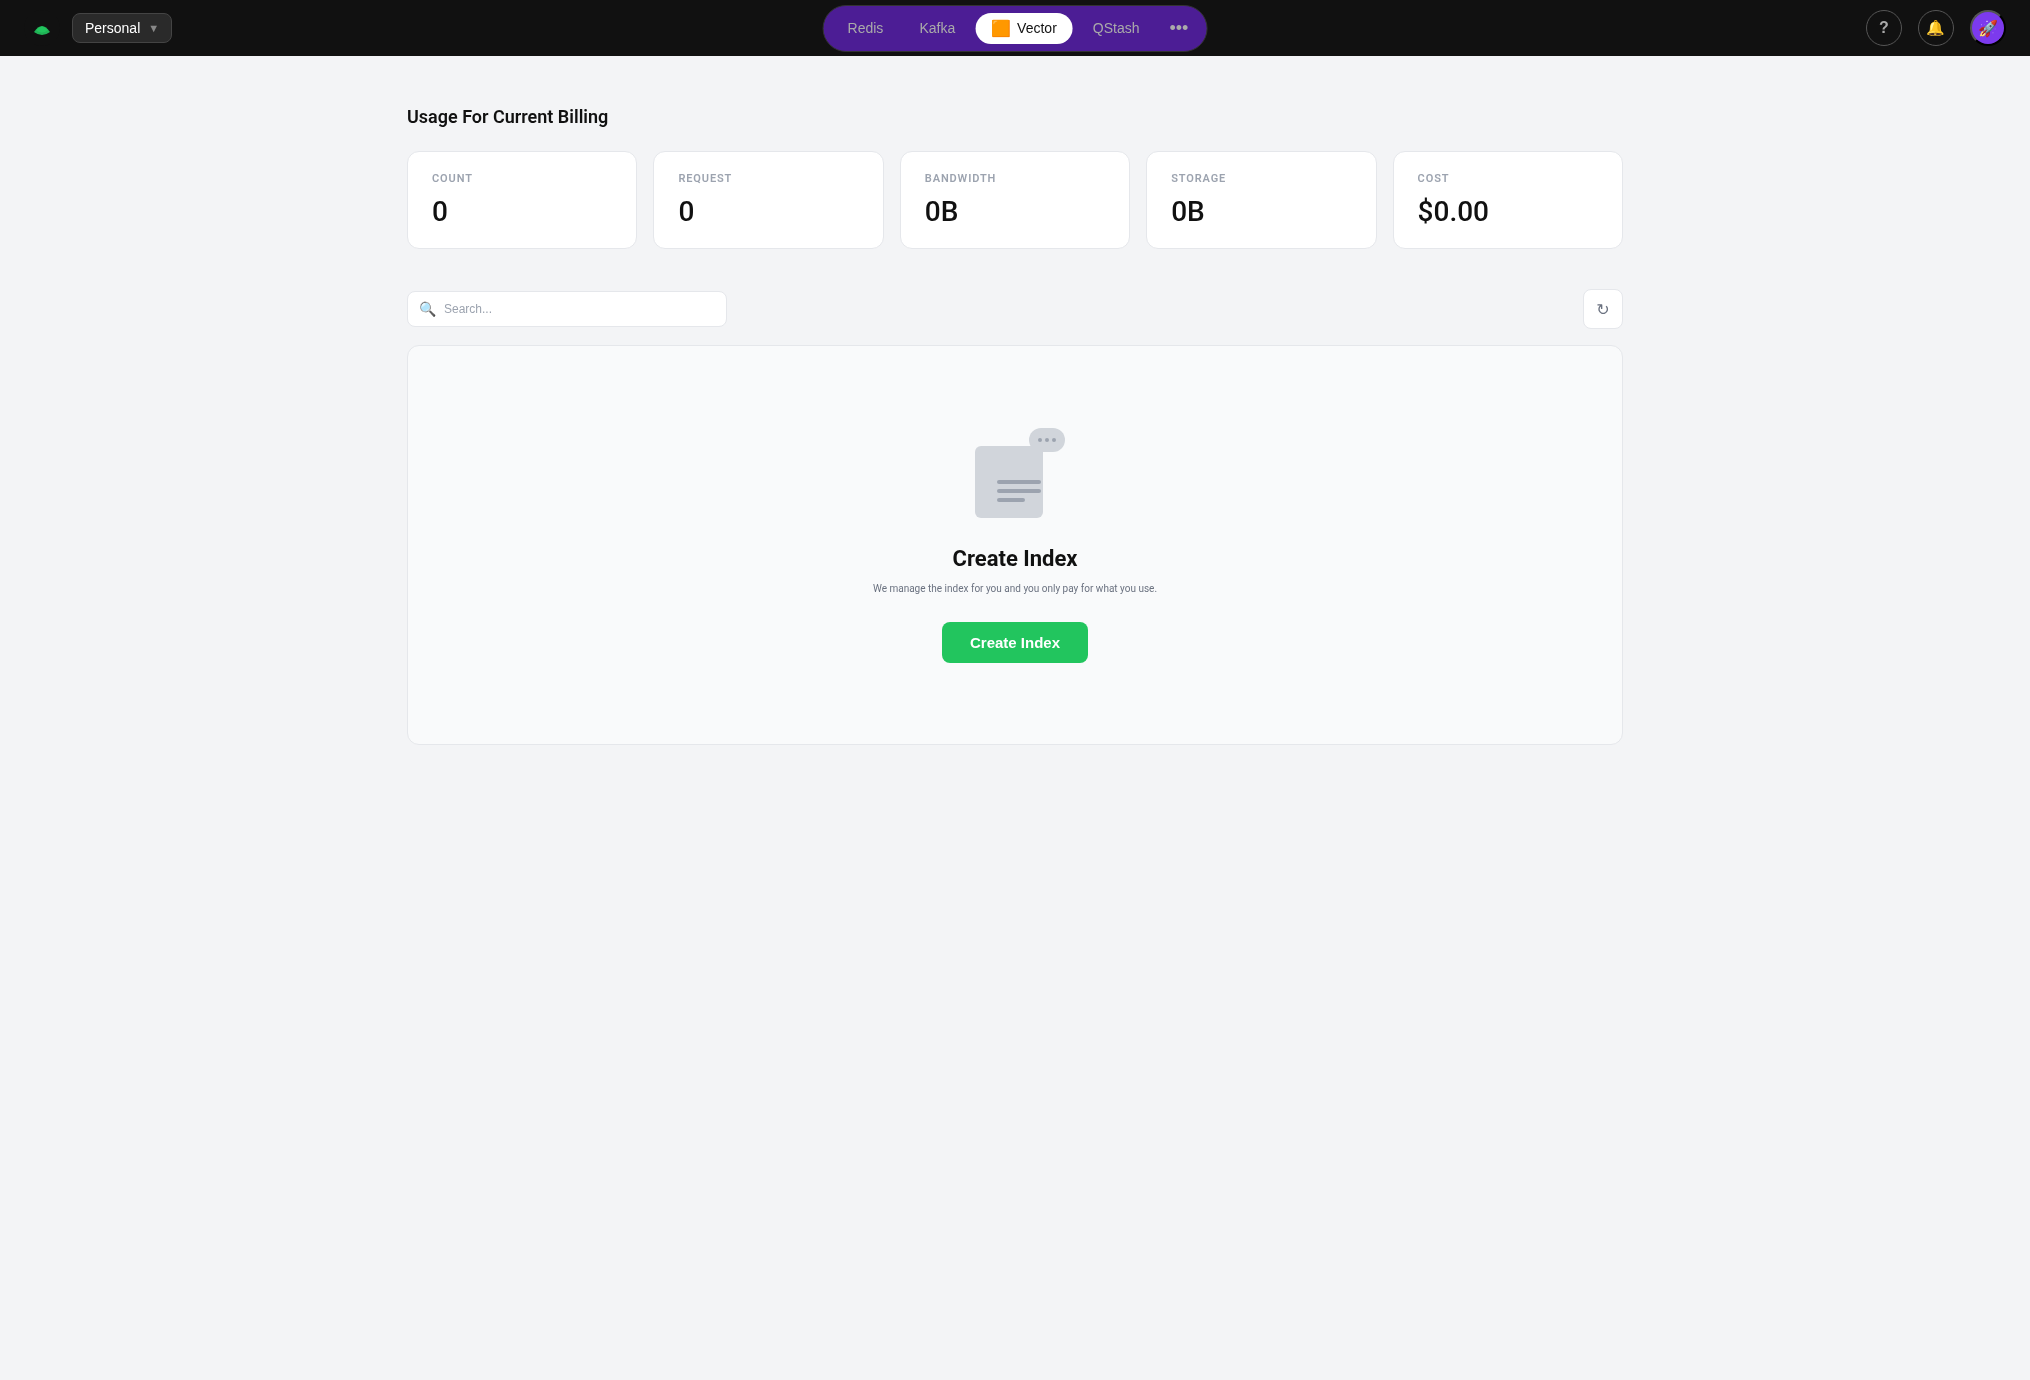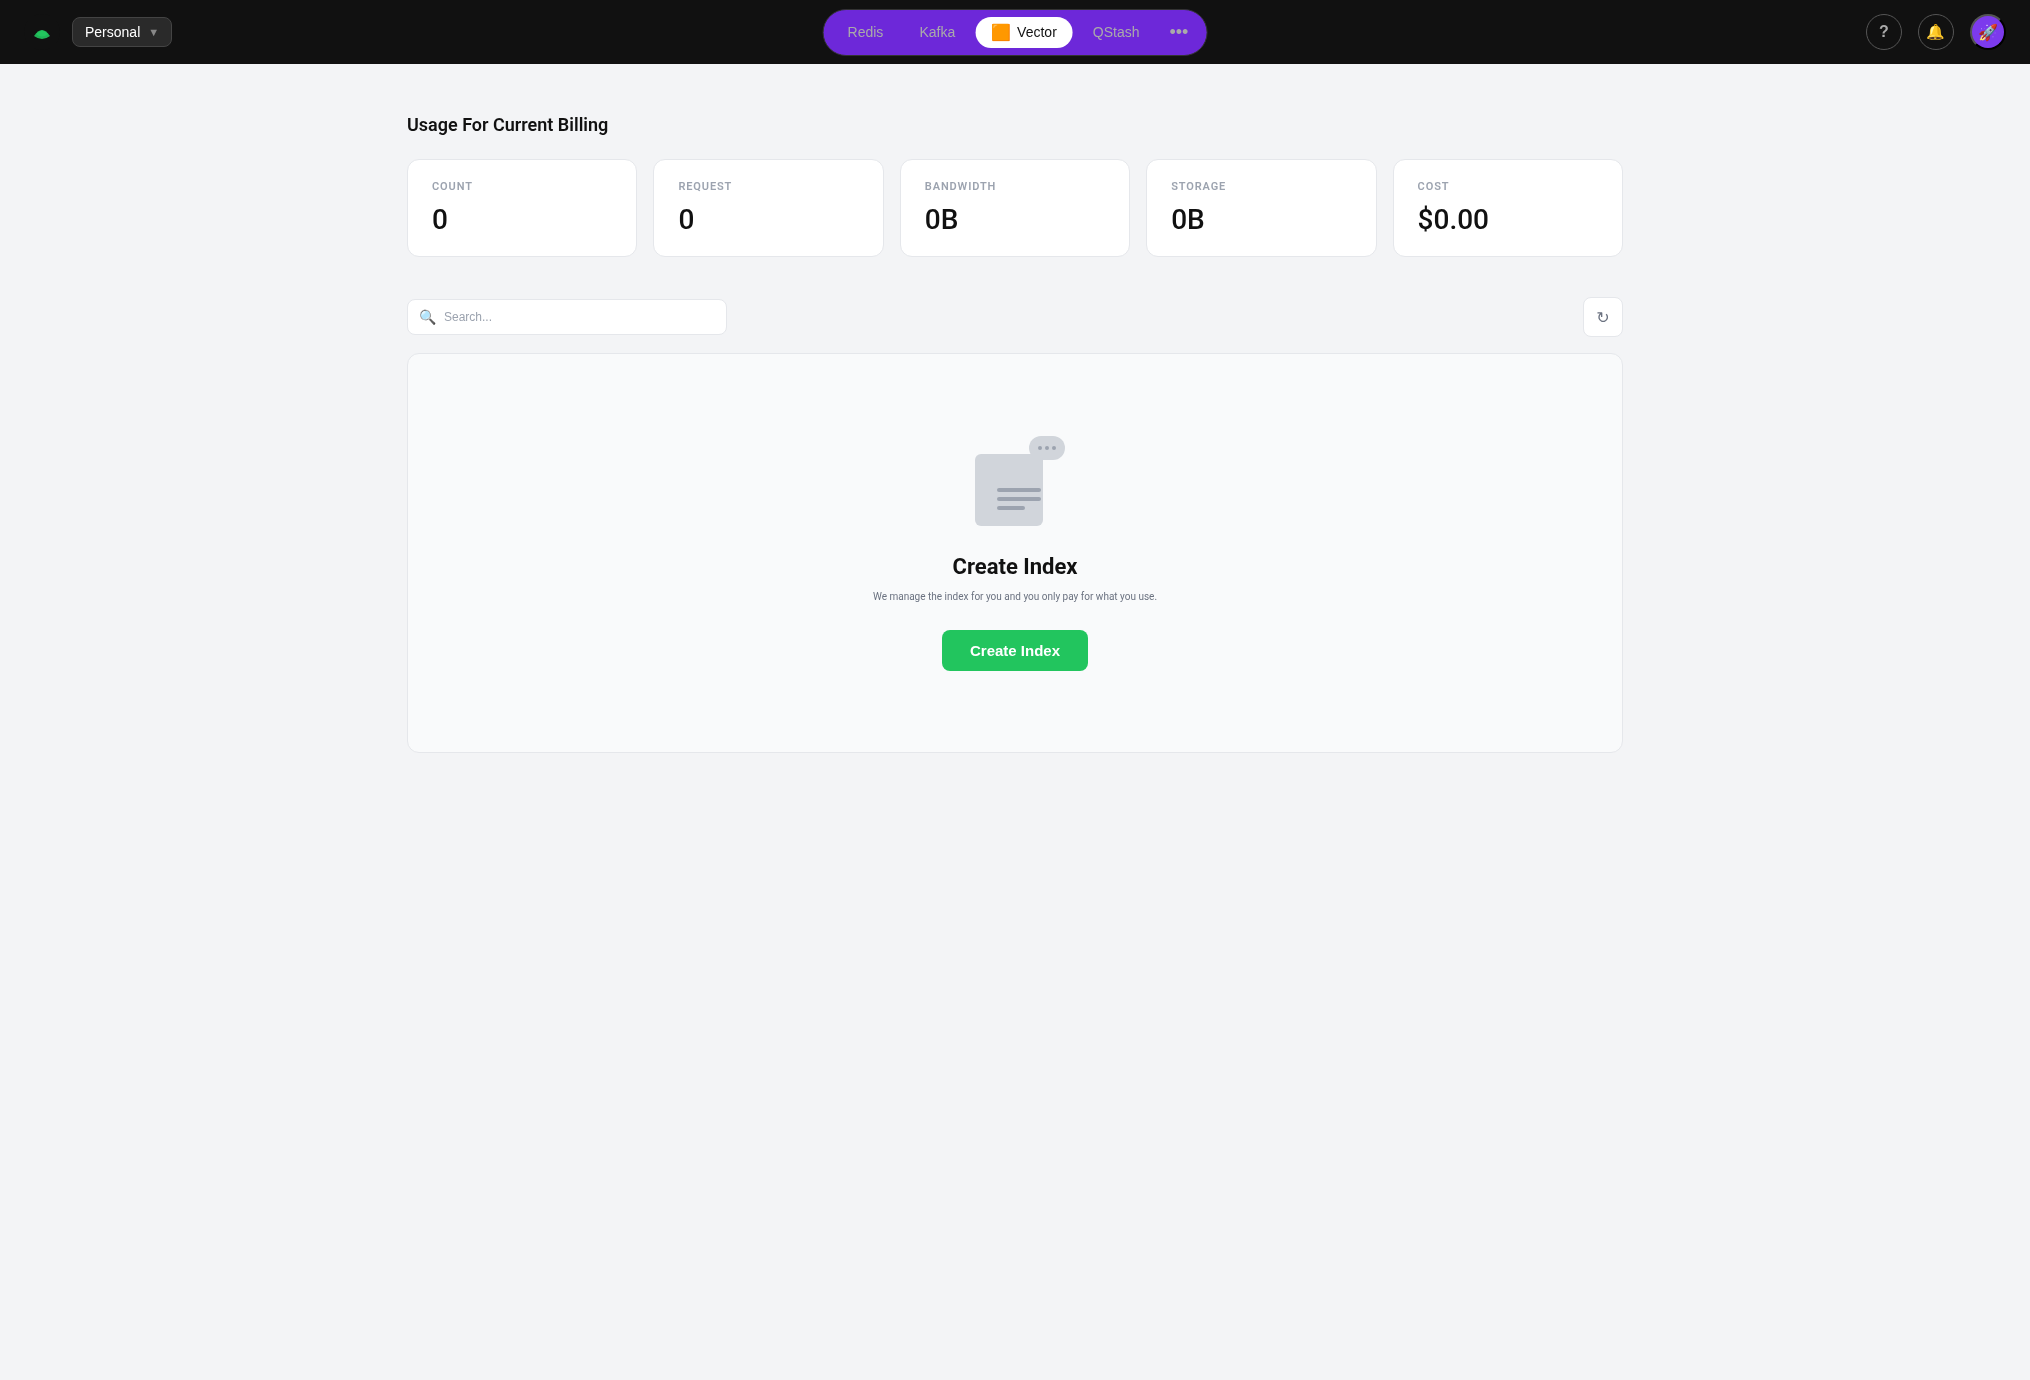--- a/index.html
+++ b/index.html
@@ -5,21 +5,21 @@
     * { box-sizing: border-box; margin: 0; padding: 0; }
     body {
       font-family: -apple-system, BlinkMacSystemFont, 'Segoe UI', Roboto, sans-serif;
       background: #f3f4f6;
       min-height: 100vh;
     }
 
     
     .navbar {
       background: #111;
-      height: 64px;
+      height: 56px;
       display: flex;
       align-items: center;
       padding: 0 24px;
       position: relative;
     }
     .nav-left {
       display: flex;
       align-items: center;
       gap: 12px;
     }
@@ -39,21 +39,21 @@
       cursor: pointer;
       font-size: 14px;
     }
     .nav-center {
       position: absolute;
       left: 50%;
       transform: translateX(-50%);
       display: flex;
       align-items: center;
       gap: 4px;
-      background: #6d28d9;
+      background: #4c1d95;
       border: 1px solid #333;
       border-radius: 50px;
       padding: 6px 8px;
     }
     .nav-tab {
       color: #aaa;
       padding: 6px 16px;
       border-radius: 40px;
       cursor: pointer;
       font-size: 14px;

